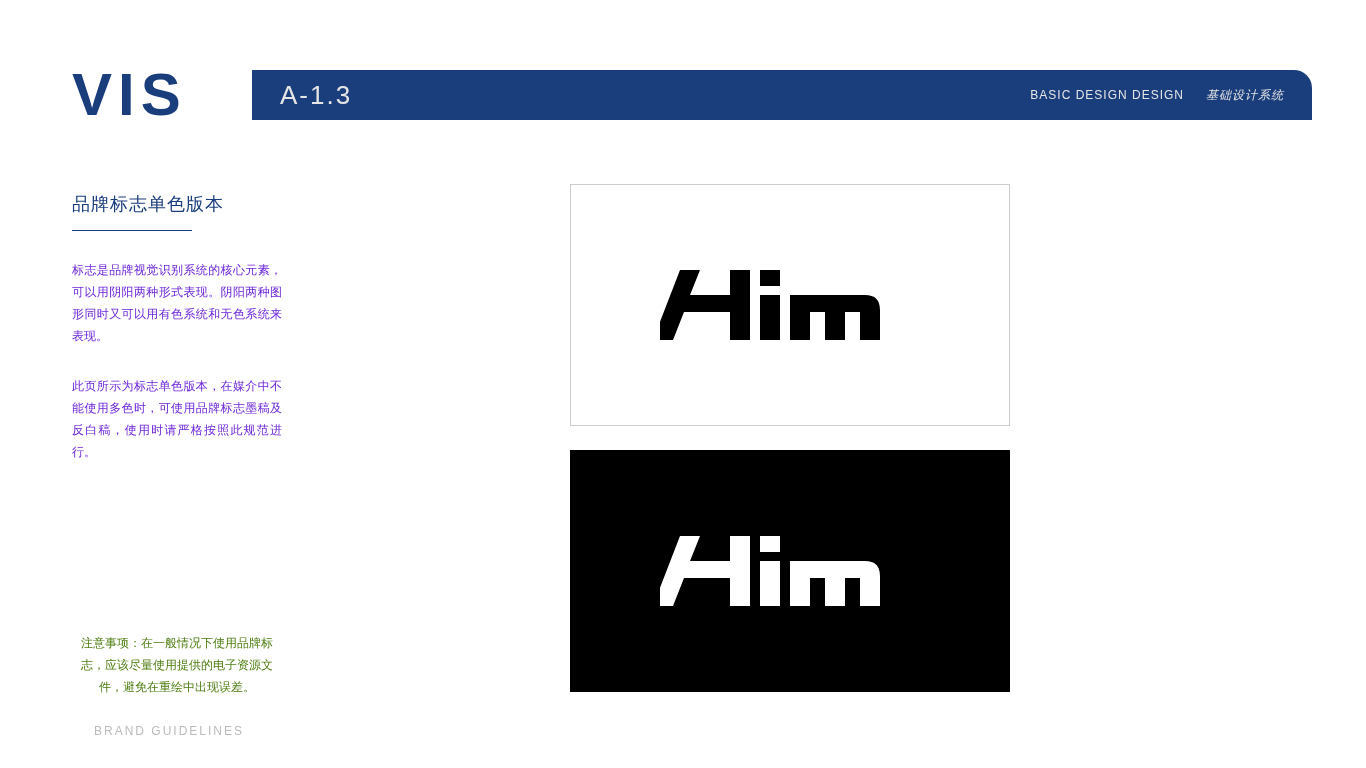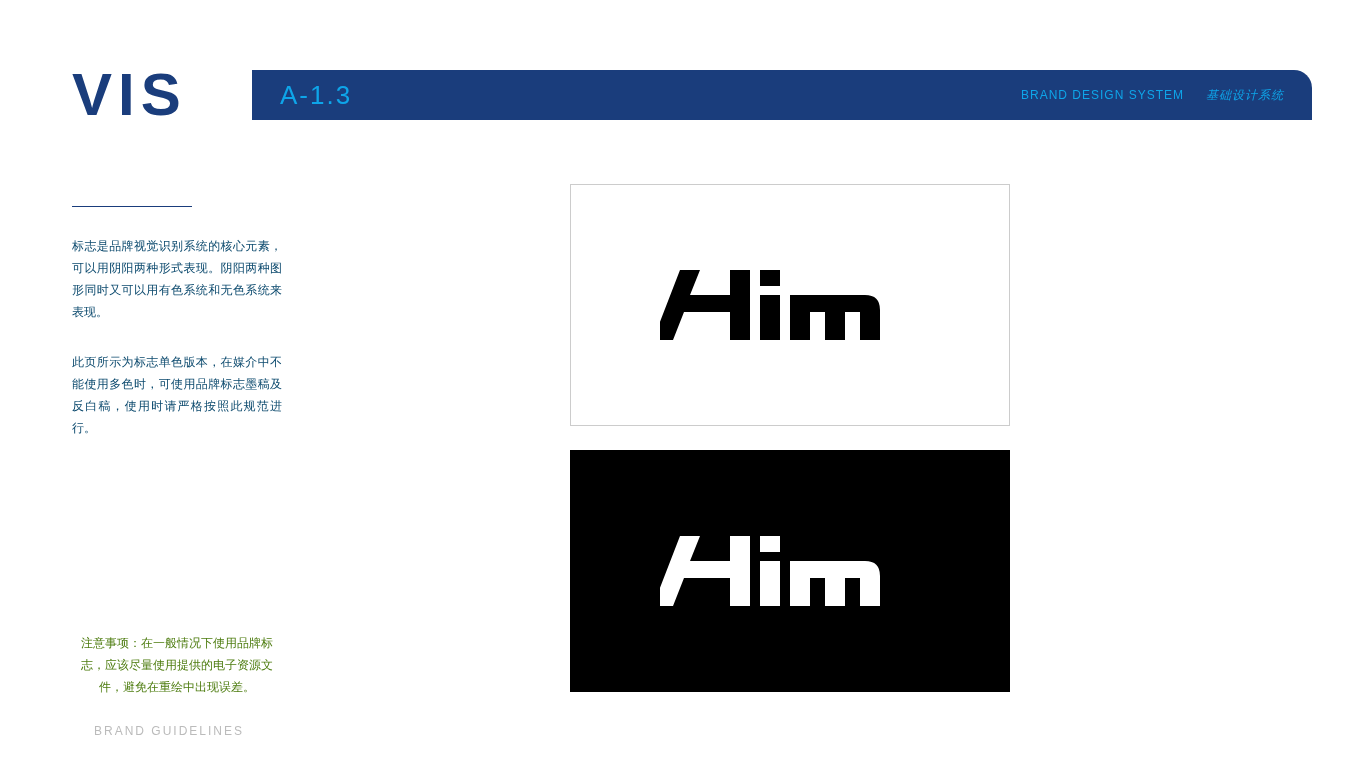--- a/index.html
+++ b/index.html
@@ -2,31 +2,31 @@
 <html><head>
 <meta charset="utf-8">
 <style>
   * { margin: 0; padding: 0; box-sizing: border-box; }
   html, body { width: 1366px; height: 768px; background: #fff; font-family: "Microsoft YaHei", "PingFang SC", Arial, sans-serif; overflow: hidden; }
 
   .page { position: relative; width: 1366px; height: 768px; padding-left: 28px; }
 
   
   .vis-label { position: absolute; left: 72px; top: 60px; font-size: 60px; font-weight: 700; letter-spacing: 6px; color: #1a3d7c; }
-  .header-bar { position: absolute; left: 252px; top: 70px; width: 1060px; height: 50px; background: #1a3d7c; border-top-right-radius: 18px; display: flex; align-items: center; padding: 0 28px; color: #0ea5e9; }
+  .header-bar { position: absolute; left: 252px; top: 70px; width: 1060px; height: 50px; background: #1a3d7c; border-top-right-radius: 18px; display: flex; align-items: center; padding: 0 28px; color: #e5e5e5; }
   .section-code { font-size: 26px; font-weight: 400; letter-spacing: 2px; }
   .header-right { margin-left: auto; display: flex; align-items: center; gap: 22px; font-size: 12px; letter-spacing: 1px; }
   .header-en { font-weight: 400; }
   .header-cn { font-weight: 400; font-style: italic; }
 
   
   .left-col { position: absolute; left: 72px; top: 192px; width: 210px; }
   .section-title { font-size: 18px; color: #1a3d7c; font-weight: 500; letter-spacing: 1px; }
   .title-underline { margin-top: 14px; width: 120px; height: 1px; background: #1a3d7c; }
-  .body-para { margin-top: 28px; font-size: 12px; line-height: 22px; color: #0c4a6e; text-align: justify; }
+  .body-para { margin-top: 28px; font-size: 12px; line-height: 22px; color: #6d28d9; text-align: justify; }
   .body-para + .body-para { }
 
   .notice { position: absolute; left: 72px; top: 632px; width: 210px; font-size: 12px; line-height: 22px; color: #4d7c0f; text-align: center; }
 
   .footer-label { position: absolute; left: 94px; bottom: 30px; font-size: 12px; letter-spacing: 2px; color: #bbb; }
 
   
   .logo-panel { position: absolute; left: 570px; width: 440px; height: 242px; display: flex; align-items: center; justify-content: center; }
   .panel-light { top: 184px; background: #fff; border: 1px solid #ccc; }
   .panel-dark  { top: 450px; background: #000; }
@@ -36,26 +36,27 @@
 </head>
 <body>
 
 <div class="page">
 
   <div class="vis-label">VIS</div>
 
   <div class="header-bar">
     <div class="section-code">A-1.3</div>
     <div class="header-right">
-      <span class="header-en">BRAND DESIGN SYSTEM</span>
+      <span class="header-en">BASIC DESIGN DESIGN</span>
       <span class="header-cn">基础设计系统</span>
     </div>
   </div>
 
   <div class="left-col">
+    <div class="section-title">品牌标志单色版本</div>
     <div class="title-underline"></div>
     <div class="body-para">标志是品牌视觉识别系统的核心元素，可以用阴阳两种形式表现。阴阳两种图形同时又可以用有色系统和无色系统来表现。</div>
     <div class="body-para">此页所示为标志单色版本，在媒介中不能使用多色时，可使用品牌标志墨稿及反白稿，使用时请严格按照此规范进行。</div>
   </div>
 
   <div class="notice">注意事项：在一般情况下使用品牌标志，应该尽量使用提供的电子资源文件，避免在重绘中出现误差。</div>
 
   <div class="footer-label">BRAND GUIDELINES</div>
 
   <div class="logo-panel panel-light">

